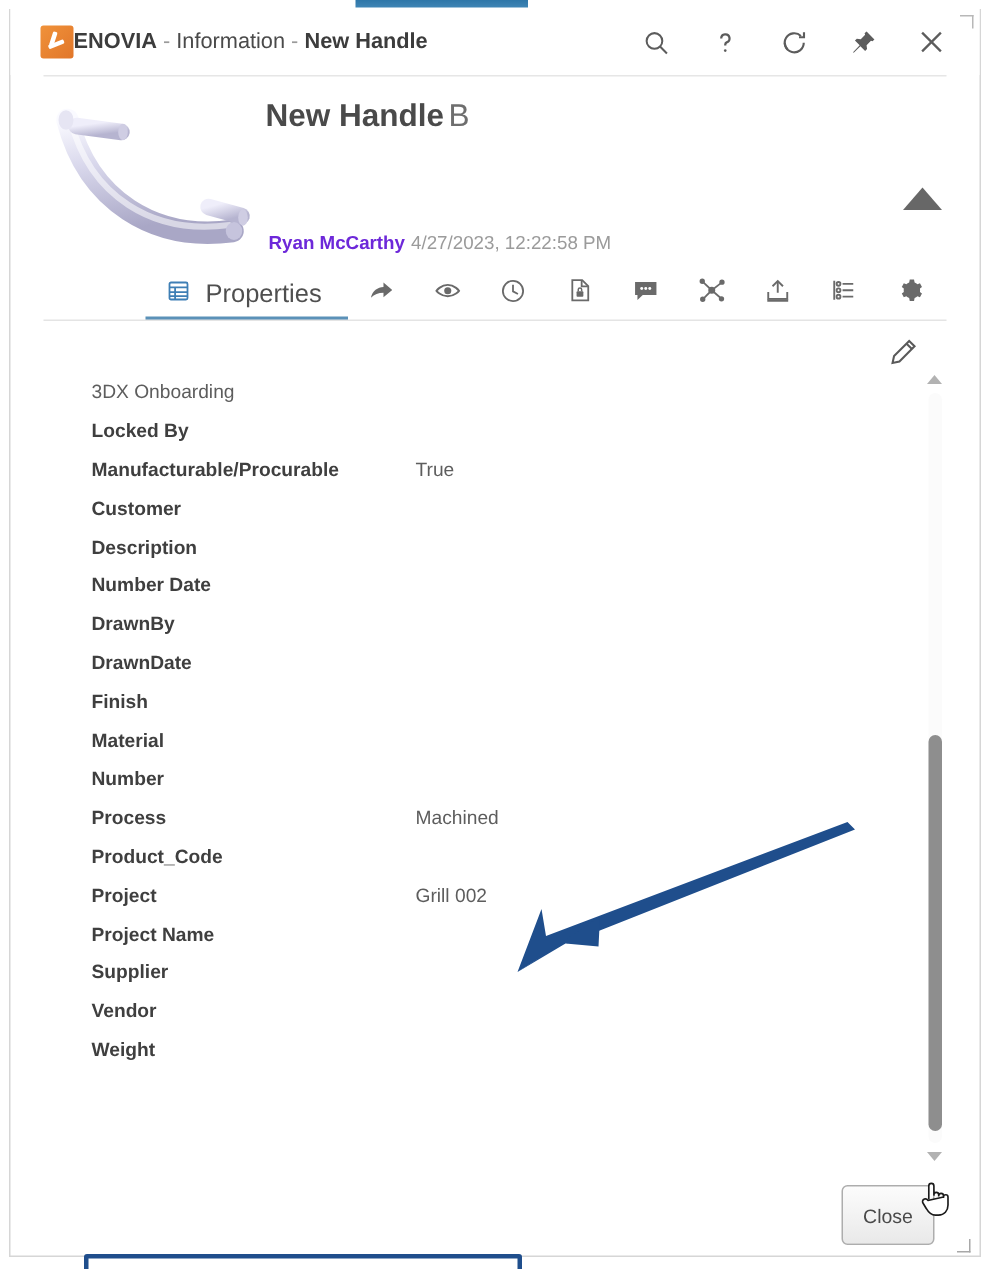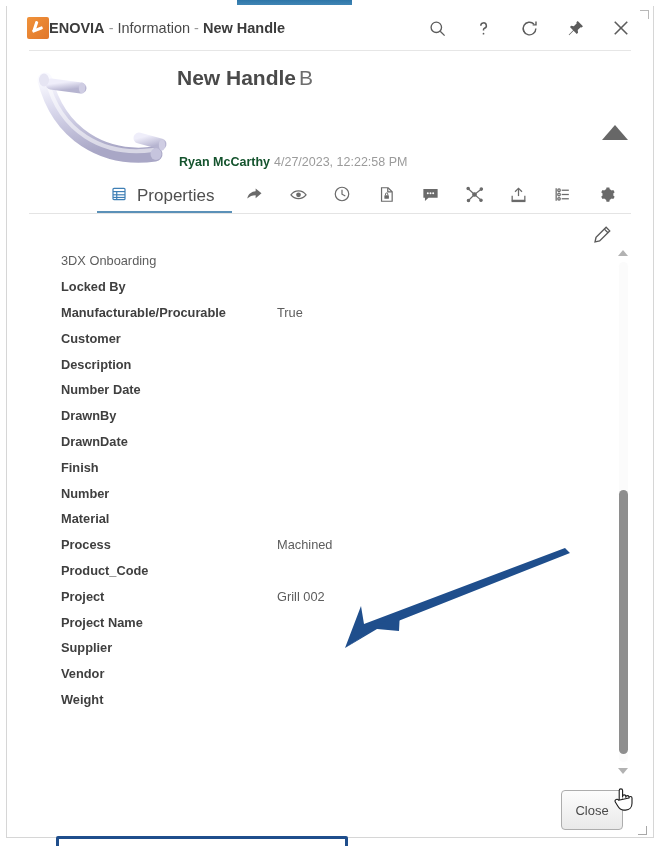--- a/index.html
+++ b/index.html
@@ -91,21 +91,21 @@
   .doc-title {
     position: absolute; left: 170px; top: 14px;
     font-size: 21px; color: #4d4d4d;
   }
   .doc-title .name { font-weight: 700; color: #4a4a4a; }
   .doc-title .rev  { font-weight: 400; color: #6e6e6e; margin-left: 3px; }
   .doc-sub {
     position: absolute; left: 172px; top: 103px;
     font-size: 12.5px;
   }
-  .doc-sub .owner { color: #14532d; font-weight: 700; }
+  .doc-sub .owner { color: #6d28d9; font-weight: 700; }
   .doc-sub .stamp { color: #9b9b9b; margin-left: 4px; }
 
   .collapse-tri {
     position: absolute; right: 25px; top: 73px;
     width: 0; height: 0;
     border-left: 13px solid transparent;
     border-right: 13px solid transparent;
     border-bottom: 15px solid #676767;
     cursor: pointer;
   }
@@ -484,25 +484,25 @@
           </div>
           <div class="prow">
             <div class="plabel">DrawnDate</div>
             <div class="pvalue"></div>
           </div>
           <div class="prow">
             <div class="plabel">Finish</div>
             <div class="pvalue"></div>
           </div>
           <div class="prow">
+            <div class="plabel">Material</div>
+            <div class="pvalue"></div>
+          </div>
+          <div class="prow">
             <div class="plabel">Number</div>
-            <div class="pvalue"></div>
-          </div>
-          <div class="prow">
-            <div class="plabel">Material</div>
             <div class="pvalue"></div>
           </div>
           <div class="prow">
             <div class="plabel">Process</div>
             <div class="pvalue">Machined</div>
           </div>
           <div class="prow">
             <div class="plabel">Product_Code</div>
             <div class="pvalue"></div>
           </div>

